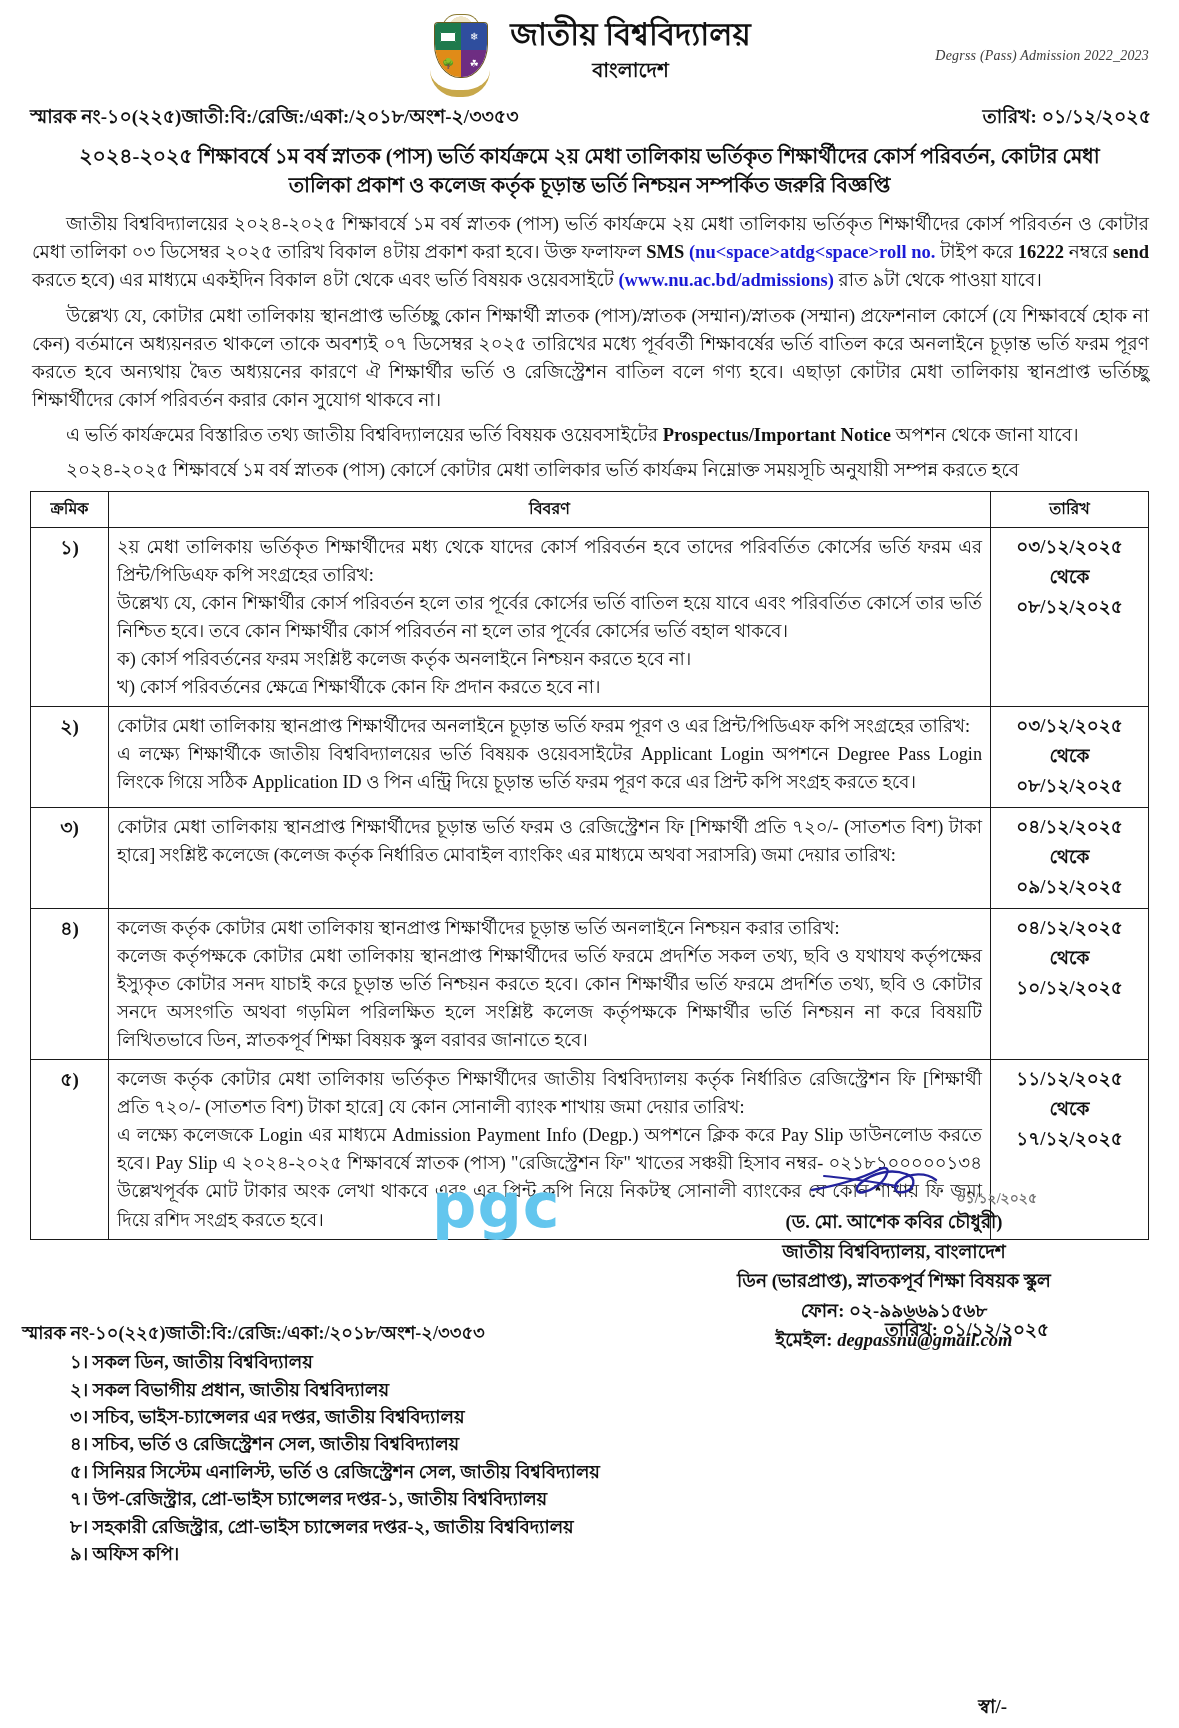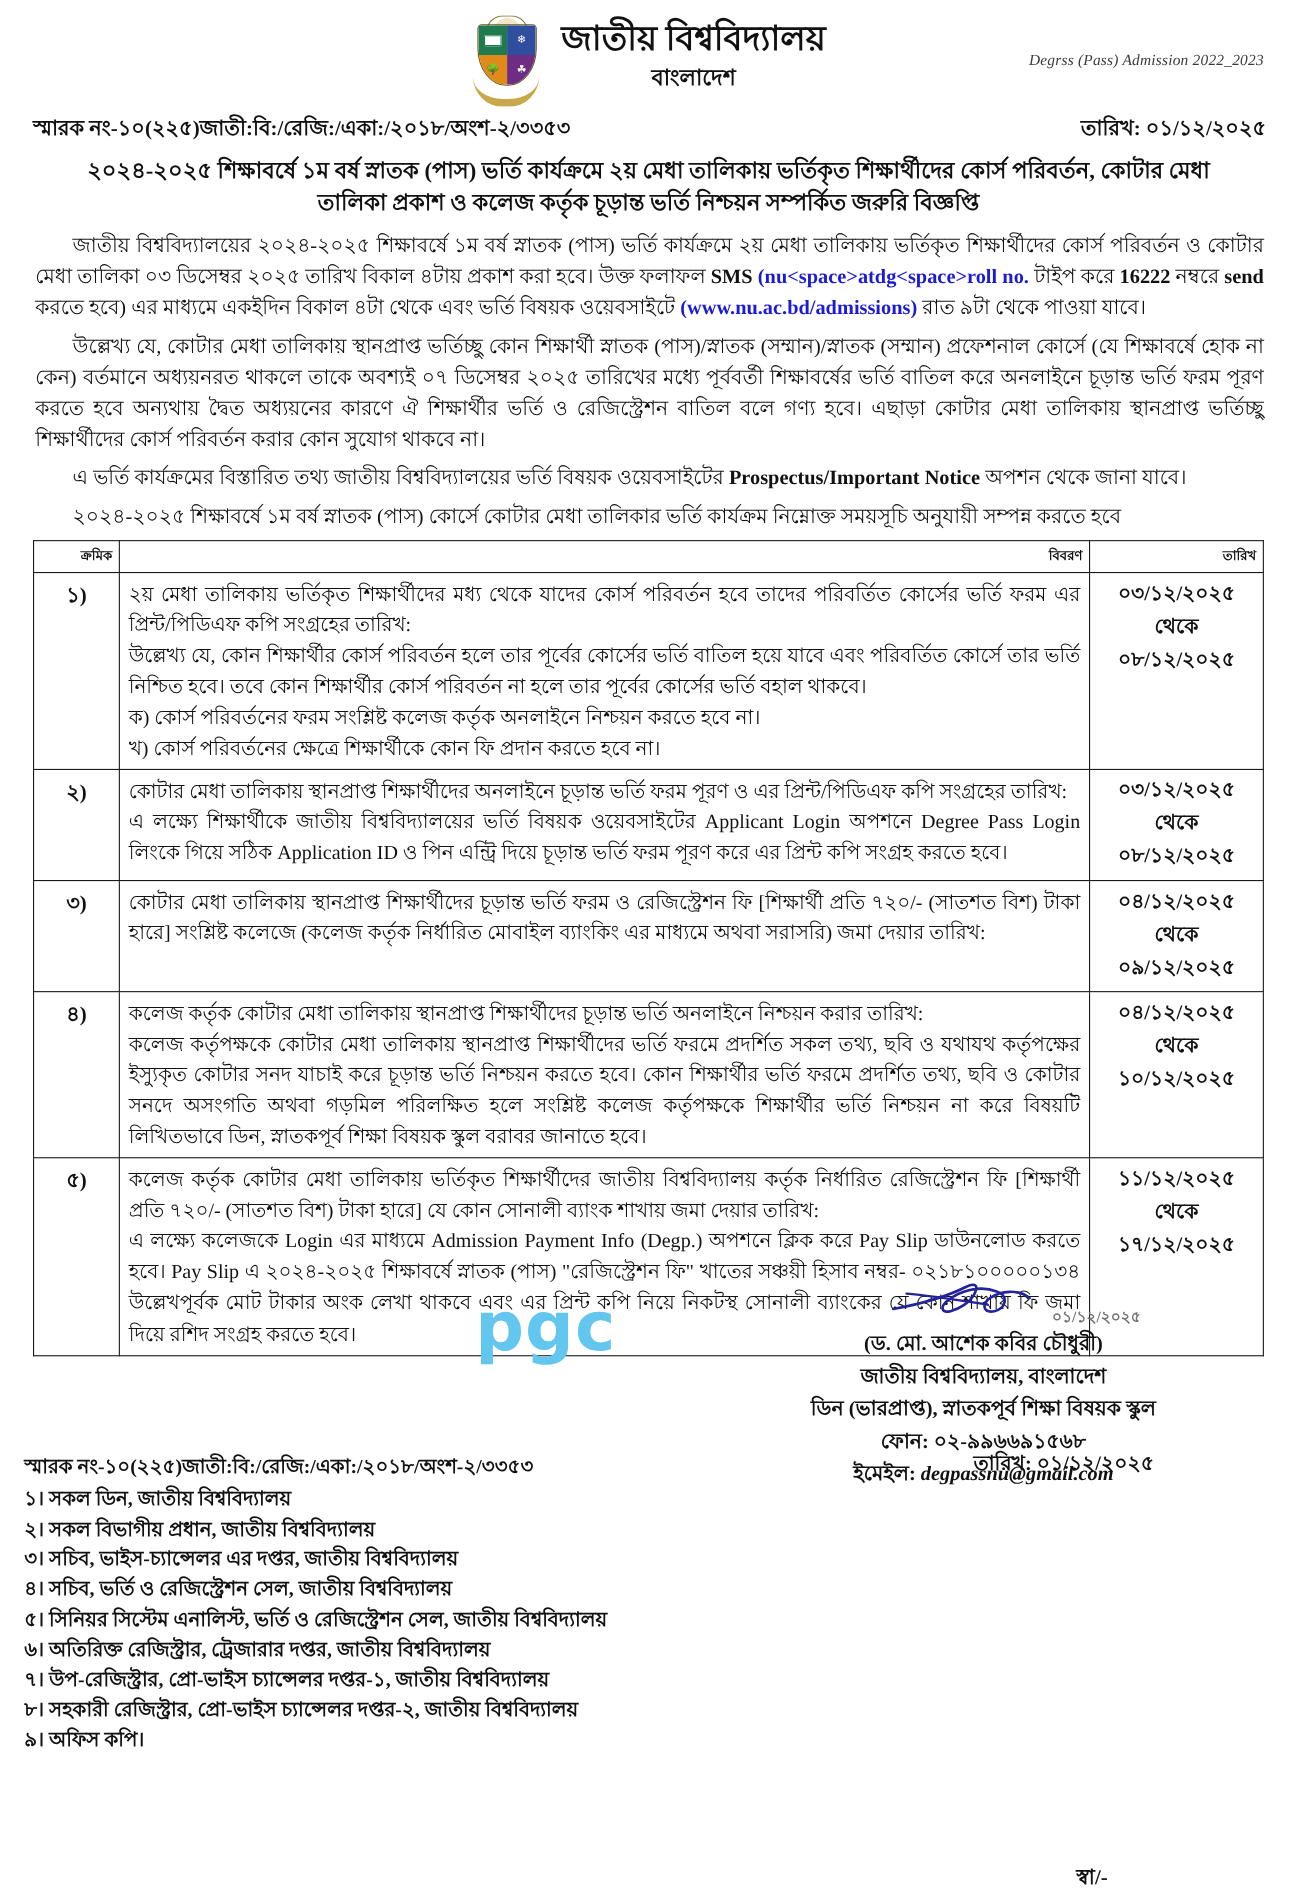--- a/index.html
+++ b/index.html
@@ -139,22 +139,22 @@
     width: calc(100% - 60px);
     margin: 6px 30px 0 30px;
     table-layout: fixed;
   }
   table.sched th, table.sched td {
     border: 1.6px solid #1a1a1a;
     vertical-align: top;
     padding: 5px 8px;
   }
   table.sched th {
-    text-align: right;
-    font-size: 12px;
+    text-align: center;
+    font-size: 16px;
     font-weight: bold;
     padding: 4px 6px;
   }
   col.c-sl { width: 78px; }
   col.c-date { width: 158px; }
   td.sl {
     text-align: center;
     font-size: 19px;
     font-weight: bold;
     padding-top: 9px;
@@ -219,21 +219,21 @@
     position: absolute;
     left: 22px;
     top: 1320px;
     width: 700px;
     font-size: 18px;
     line-height: 1.52;
     font-weight: bold;
   }
   .footer .memo2 { margin-bottom: 2px; }
   .footer ol { list-style: none; margin: 0; padding: 0; }
-  .footer li { white-space: nowrap; }
+  .footer li { white-space: nowrap; margin-left: 48px; }
 
   .footer-date {
     position: absolute;
     right: 130px;
     top: 1316px;
     font-size: 18.5px;
     font-weight: bold;
   }
   .sd-mark {
     position: absolute;
@@ -392,21 +392,20 @@
   </div>
 
   <div class="footer">
     <div class="memo2">স্মারক নং-১০(২২৫)জাতী:বি:/রেজি:/একা:/২০১৮/অংশ-২/৩৩৫৩</div>
     <ol>
         <li>১। সকল ডিন, জাতীয় বিশ্ববিদ্যালয়</li>
         <li>২। সকল বিভাগীয় প্রধান, জাতীয় বিশ্ববিদ্যালয়</li>
         <li>৩। সচিব, ভাইস-চ্যান্সেলর এর দপ্তর, জাতীয় বিশ্ববিদ্যালয়</li>
         <li>৪। সচিব, ভর্তি ও রেজিস্ট্রেশন সেল, জাতীয় বিশ্ববিদ্যালয়</li>
         <li>৫। সিনিয়র সিস্টেম এনালিস্ট, ভর্তি ও রেজিস্ট্রেশন সেল, জাতীয় বিশ্ববিদ্যালয়</li>
-        <li>৬। অতিরিক্ত রেজিস্ট্রার, ট্রেজারার দপ্তর, জাতীয় বিশ্ববিদ্যালয়</li>
         <li>৭। উপ-রেজিস্ট্রার, প্রো-ভাইস চ্যান্সেলর দপ্তর-১, জাতীয় বিশ্ববিদ্যালয়</li>
         <li>৮। সহকারী রেজিস্ট্রার, প্রো-ভাইস চ্যান্সেলর দপ্তর-২, জাতীয় বিশ্ববিদ্যালয়</li>
         <li>৯। অফিস কপি।</li>
       </ol>
   </div>
   <div class="footer-date">তারিখ: ০১/১২/২০২৫</div>
   <div class="sd-mark">স্বা/-</div>
 
 </div>
 

